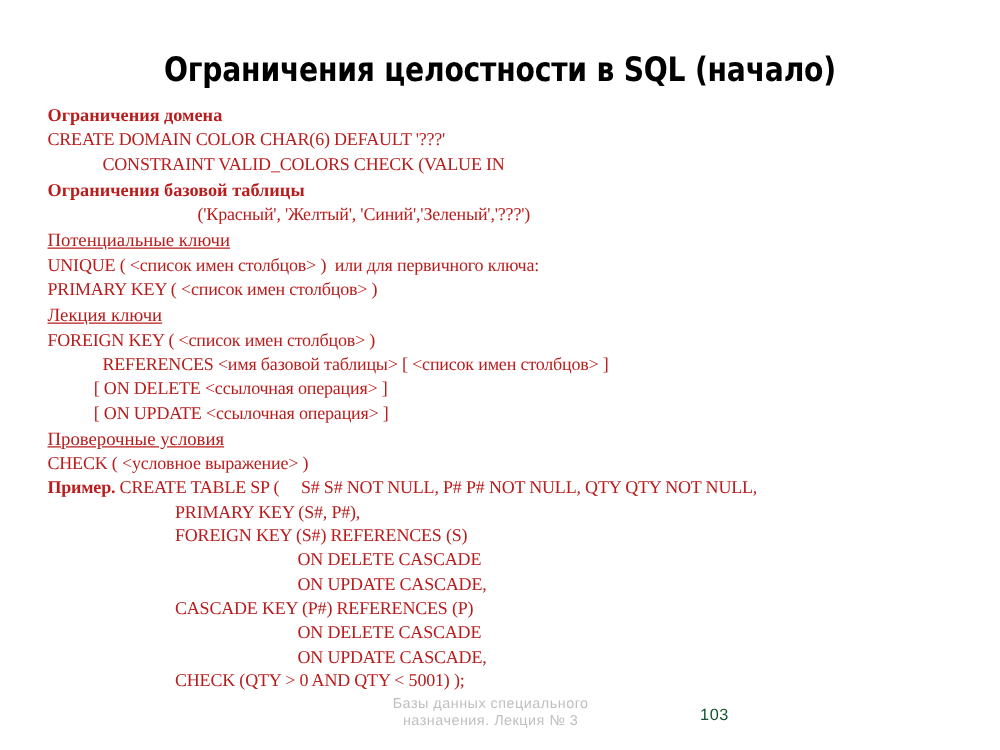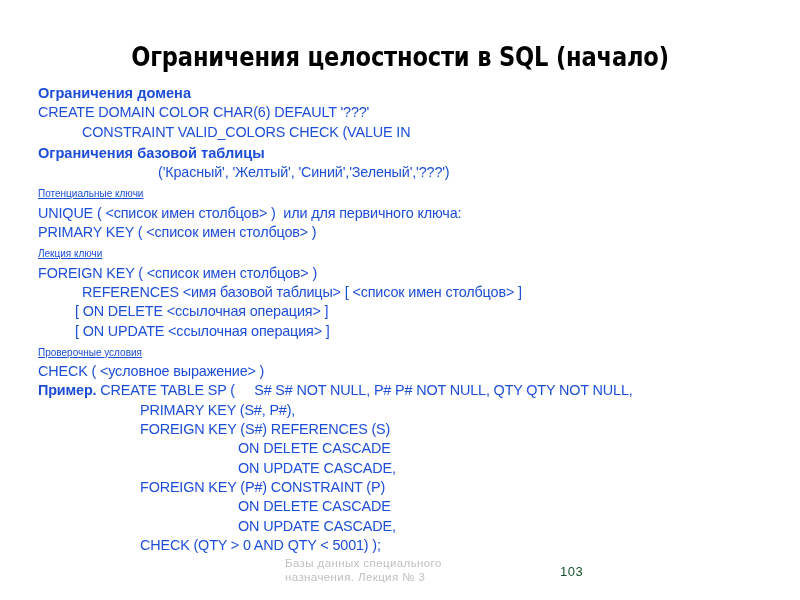--- a/index.html
+++ b/index.html
@@ -43,35 +43,35 @@
     position: absolute;
     left: 38px;
     top: 84px;
     width: 740px;
   }
 
   .line {
     font-size: 14.4px;
     line-height: 19.3px;
     white-space: pre;
-    color: #1d4ed8;
-    font-family: Liberation Sans, sans-serif;
+    color: #b91c1c;
+    font-family: Liberation Serif, serif;
     letter-spacing: -0.15px;
   }
 
   .line.heading-bold {
     font-weight: bold;
     font-size: 14.6px;
     letter-spacing: 0;
   }
 
   .line.heading-underline {
     text-decoration: underline;
     text-underline-offset: 1px;
-    font-size: 10px;
+    font-size: 15px;
     letter-spacing: 0;
   }
 
   .line .bold-run {
     font-weight: bold;
   }
 
   
   .ind-0  { padding-left: 0px;   }
   .ind-1  { padding-left: 37px;  }
@@ -82,20 +82,21 @@
 
   
   .gap-sm { margin-top: 2px; }
 
   
   .footer {
     position: absolute;
     left: 285px;
     top: 556px;
     width: 215px;
+    text-align: center;
     font-size: 11.5px;
     line-height: 14px;
     color: #bfbfbf;
     font-family: "Liberation Sans", "DejaVu Sans", sans-serif;
     letter-spacing: 0.4px;
   }
   .page-number {
     position: absolute;
     left: 560px;
     top: 564px;
@@ -150,21 +151,21 @@
     <div class="line ind-0"><span class="bold-run">Пример.</span><span> CREATE TABLE SP (     S# S# NOT NULL, P# P# NOT NULL, QTY QTY NOT NULL,</span></div>
 
     <div class="line ind-3">PRIMARY KEY (S#, P#),</div>
 
     <div class="line ind-3">FOREIGN KEY (S#) REFERENCES (S)</div>
 
     <div class="line ind-5">ON DELETE CASCADE</div>
 
     <div class="line ind-5">ON UPDATE CASCADE,</div>
 
-    <div class="line ind-3">FOREIGN KEY (P#) CONSTRAINT (P)</div>
+    <div class="line ind-3">CASCADE KEY (P#) REFERENCES (P)</div>
 
     <div class="line ind-5">ON DELETE CASCADE</div>
 
     <div class="line ind-5">ON UPDATE CASCADE,</div>
 
     <div class="line ind-3">CHECK (QTY &gt; 0 AND QTY &lt; 5001) );</div>
 
   </div>
 
   <div class="footer">Базы данных специального назначения. Лекция № 3</div>

